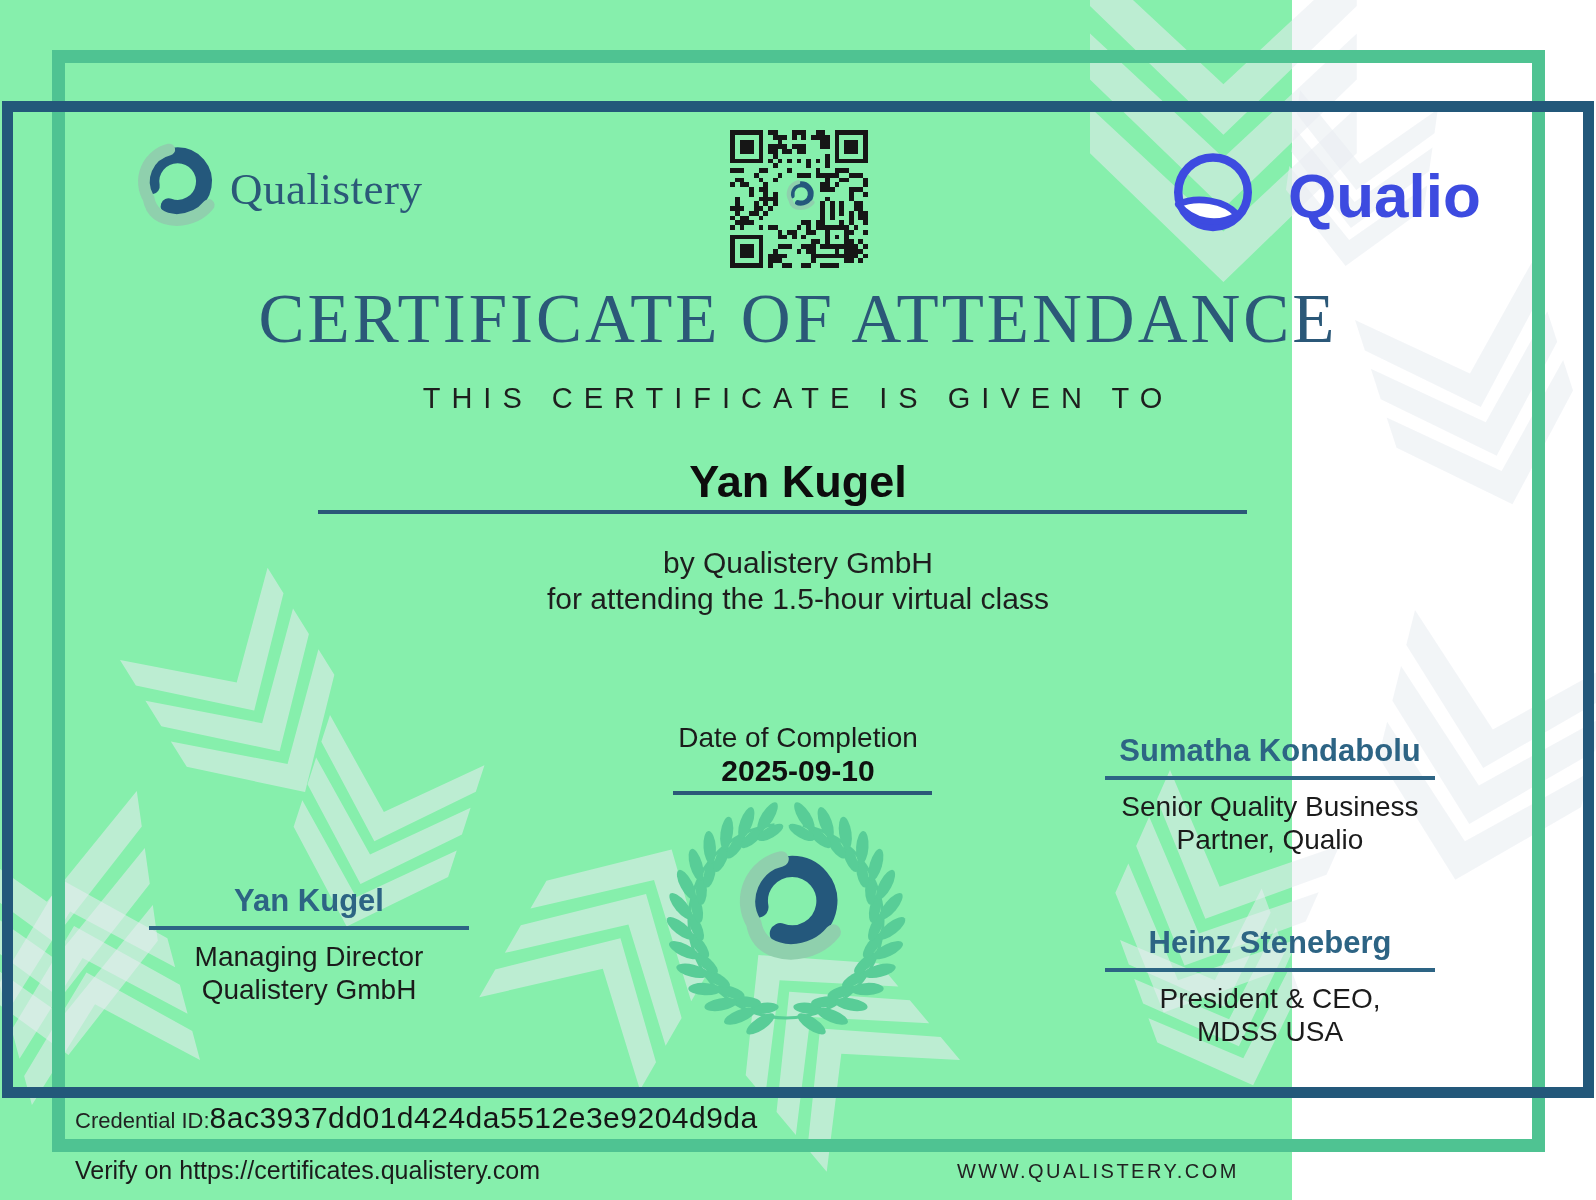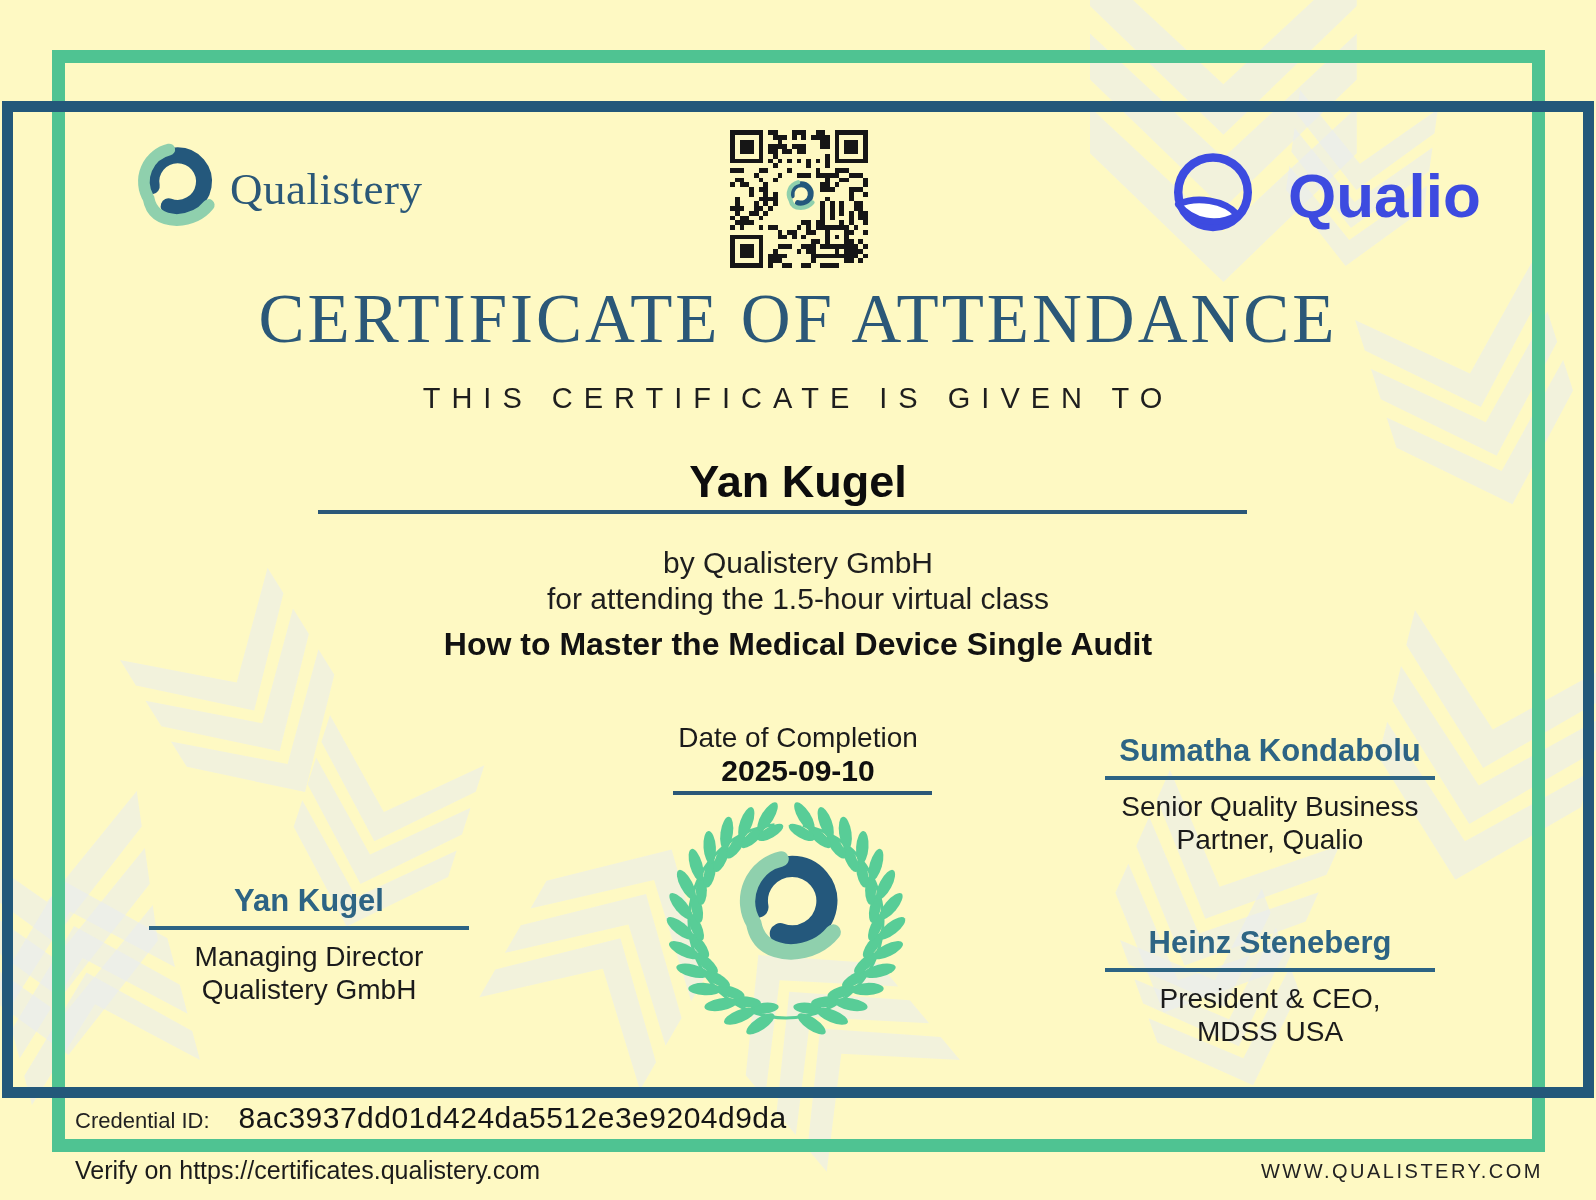--- a/index.html
+++ b/index.html
@@ -2,21 +2,21 @@
 <html style="--green: #4fc392; --blue: #23587a; --title-blue: #2b5878; --teal: #2d6484; --indigo: #3d4be0; --wreath: #58cd97;"><head>
 <meta charset="utf-8">
 <style>
   :root{
     --green:#4fc392; --blue:#23587a; --title-blue:#2b5878; --teal:#2d6484;
     --indigo:#3d4be0; --icon-green:#8fd0ad; --wreath:#58cd97; --dark:#1c1c1c;
   }
   *{margin:0;padding:0;box-sizing:border-box;}
   html,body{width:1596px;height:1200px;background:#ffffff;overflow:hidden;}
   body{font-family:"Liberation Sans",sans-serif;color:var(--dark);}
-  #cert{position:relative;width:1596px;height:1200px;background:#fef9c3;}
+  #cert{position:relative;width:1292px;height:1200px;background:#86efac;}
   .abs{position:absolute;}
   #watermarks{position:absolute;left:0;top:0;z-index:0;pointer-events:none;}
   .border-green{left:52px;top:50px;width:1493px;height:1102px;border:13px solid var(--green);z-index:1;}
   .border-blue{left:2px;top:101px;width:1592px;height:997px;border:11px solid var(--blue);z-index:1;}
   .content{z-index:2;}
   .centered{left:16px;width:1564px;text-align:center;}
   
   .q-logo{left:126px;top:142px;display:flex;align-items:center;gap:10px;}
   .q-text{font-family:"Liberation Serif",serif;font-size:45px;color:var(--title-blue);letter-spacing:.5px;}
   .qr{left:730px;top:130px;}
@@ -41,21 +41,21 @@
   .sig .sig-rule{height:4px;background:var(--teal);margin:7px auto 10px auto;}
   .sig .sig-role{font-size:28px;font-weight:300;line-height:33px;color:#1b1b1b;}
   .sig-sumatha{left:1060px;top:733px;width:420px;}
   .sig-sumatha .sig-rule{width:330px;}
   .sig-yan{left:112px;top:883px;width:394px;}
   .sig-yan .sig-rule{width:320px;}
   .sig-heinz{left:1060px;top:925px;width:420px;}
   .sig-heinz .sig-rule{width:330px;}
   .wreath{left:661px;top:796px;}
   
-  .credential{left:75px;top:1101px;display:flex;align-items:baseline;gap:29px;white-space:nowrap;}
+  .credential{left:75px;top:1101px;display:flex;align-items:baseline;gap:0;white-space:nowrap;}
   .cred-label{font-size:22px;color:#222;}
   .cred-value{font-size:30px;color:#151515;letter-spacing:.5px;}
   .verify{left:75px;top:1156px;font-size:25px;font-weight:400;color:#1b1b1b;}
   .website{right:53px;top:1160px;font-size:20px;letter-spacing:2.5px;font-weight:400;color:#222;}
 </style>
 </head>
 <body>
 
 <div id="cert">
 
@@ -457,21 +457,20 @@
   </div>
 
   <div class="abs content centered title">CERTIFICATE OF ATTENDANCE</div>
   <div class="abs content centered subtitle">THIS CERTIFICATE IS GIVEN TO</div>
 
   <div class="abs content centered name">Yan Kugel</div>
   <div class="abs content rule name-rule"></div>
 
   <div class="abs content centered byline1">by Qualistery GmbH</div>
   <div class="abs content centered byline2">for attending the 1.5-hour virtual class</div>
-  <div class="abs content centered course1">How to Master the Medical Device Single Audit</div>
 
   <div class="abs content centered date-label">Date of Completion</div>
   <div class="abs content centered date-value">2025-09-10</div>
   <div class="abs content rule date-rule"></div>
 
   <div class="abs content sig sig-sumatha">
     <div class="sig-name">Sumatha Kondabolu</div>
     <div class="sig-rule"></div>
     <div class="sig-role">Senior Quality Business</div>
     <div class="sig-role">Partner, Qualio</div>

